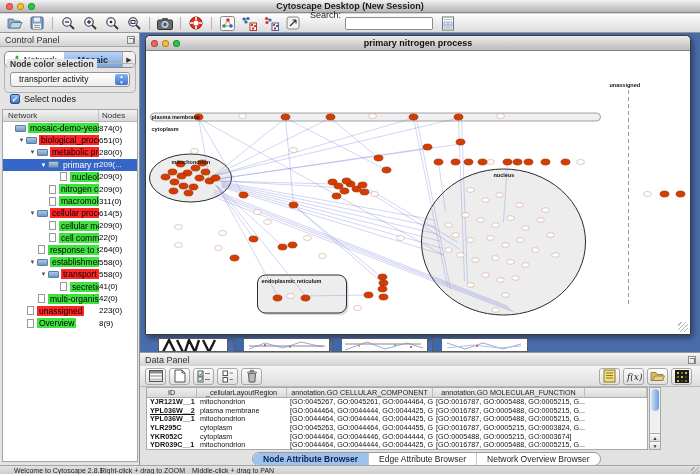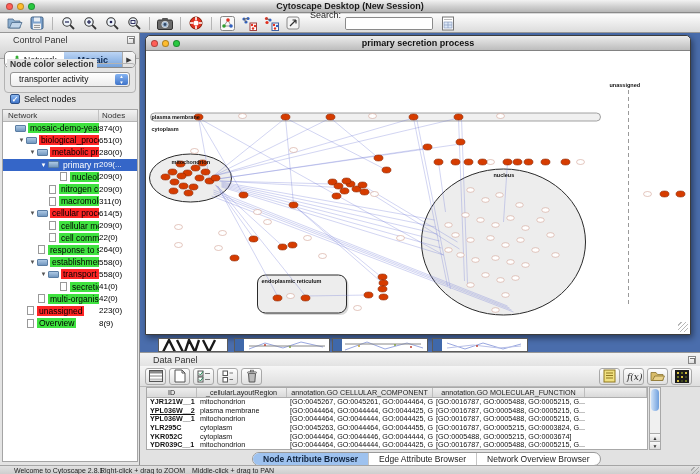--- a/index.html
+++ b/index.html
@@ -11,21 +11,21 @@
 .title{text-align:center;font-size:9px;font-weight:bold;color:#1a1a1a;line-height:13px}
 
 .toolbar{position:absolute;left:0;top:14px;width:700px;height:19px;background:linear-gradient(#fdfdfd,#dcdcdc);border-bottom:1px solid #979797;display:flex;align-items:center;padding-left:4px}
 .tbtn{width:22px;height:17px;display:flex;align-items:center;justify-content:center;flex-shrink:0}
 .sep{width:1px;height:13px;background:#b5b5b5;margin:0 4px;flex-shrink:0}
 .slabel{font-size:9px;color:#222;margin:0 4px 17px 6px}
 .searchbox{width:88px;height:13px;border:1px solid #8a8a8a;border-radius:2px;background:#fff;display:flex;overflow:hidden}
 .searchbox input{flex:1;border:none;outline:none;font-size:8px;padding:0 2px;font-family:"Liberation Sans",sans-serif}
 
 .cpanel{position:absolute;left:0;top:33px;width:140px;height:432px;background:#e4e4e4;border-right:1px solid #8f8f8f}
-.phead{position:relative;height:26px;background:linear-gradient(#f4f4f4,#d2d2d2);border-bottom:1px solid #a8a8a8;font-size:9px;color:#333;line-height:14px;padding-left:13px}
+.phead{position:relative;height:14px;background:linear-gradient(#f4f4f4,#d2d2d2);border-bottom:1px solid #a8a8a8;font-size:9px;color:#333;line-height:14px;padding-left:5px}
 .floatic{position:absolute;right:4px;top:3px;width:8px;height:8px;border:1px solid #888;background:linear-gradient(#fff,#ddd)}
 .floatic:before{content:"";position:absolute;left:1px;top:1px;width:4px;height:4px;border-top:1px solid #777;border-right:1px solid #777}
 .ptabs{position:absolute;left:4px;top:18px;width:132px;height:17px;display:flex;border:1px solid #8a8a8a;border-radius:5px;background:#fff;font-size:9px;overflow:hidden}
 .ptab{flex:1;display:flex;align-items:center;justify-content:center;gap:3px;color:#222}
 .ptab.sel{background:linear-gradient(#bcd5f5,#76a3dc);font-weight:bold;color:#102a50}
 .ptab-more{width:13px;border-left:1px solid #aaa;display:flex;align-items:center;justify-content:center;font-size:7px;color:#333;background:linear-gradient(#f6f6f6,#e0e0e0)}
 .gbox{position:absolute;left:4px;top:33px;width:132px;height:24px;border:1px solid #b3b3b3;border-radius:4px}
 .glabel{position:absolute;left:7px;top:26px;background:#e4e4e4;padding:0 3px;font-size:8.5px;font-weight:bold;color:#333;z-index:2}
 .select{position:absolute;left:10px;top:39px;width:120px;height:15px;border:1px solid #949494;border-radius:3px;background:linear-gradient(#fff,#ededed);font-size:8.5px;line-height:13px;padding-left:8px;color:#111;z-index:2}
 .combo{position:absolute;right:1px;top:1px;width:13px;height:11px;border-radius:2px;background:linear-gradient(#86b4f2,#3f74c9);color:#fff;font-size:4.5px;line-height:5.5px;text-align:center}
@@ -361,21 +361,21 @@
         </div>
     </div>
   </div>
 
   <div class="desktop">
     <div class="netwin">
       <div class="wtitle">
         <span class="wl" style="left:5px;background:#ff5f57"></span>
         <span class="wl" style="left:16px;background:#febc2e"></span>
         <span class="wl" style="left:27px;background:#28c840"></span>
-        <span>primary secretion process</span>
+        <span>primary nitrogen process</span>
       </div>
       <div class="canvas">
         <svg id="net" width="543" height="282" viewBox="0 0 542 282">
           <rect class="band" x="3" y="61" width="450" height="8" rx="4"></rect>
           <ellipse class="region" cx="43" cy="126" rx="41" ry="24"></ellipse>
           <ellipse class="region" cx="356" cy="190" rx="82" ry="73"></ellipse>
           <rect x="112" y="225" width="89" height="38" rx="8" fill="rgba(0,0,0,0.15)"></rect>
           <rect class="region" x="110" y="223" width="89" height="38" rx="8"></rect>
           <line class="dash" x1="481" y1="38" x2="481" y2="252"></line>
           <g id="edges">

